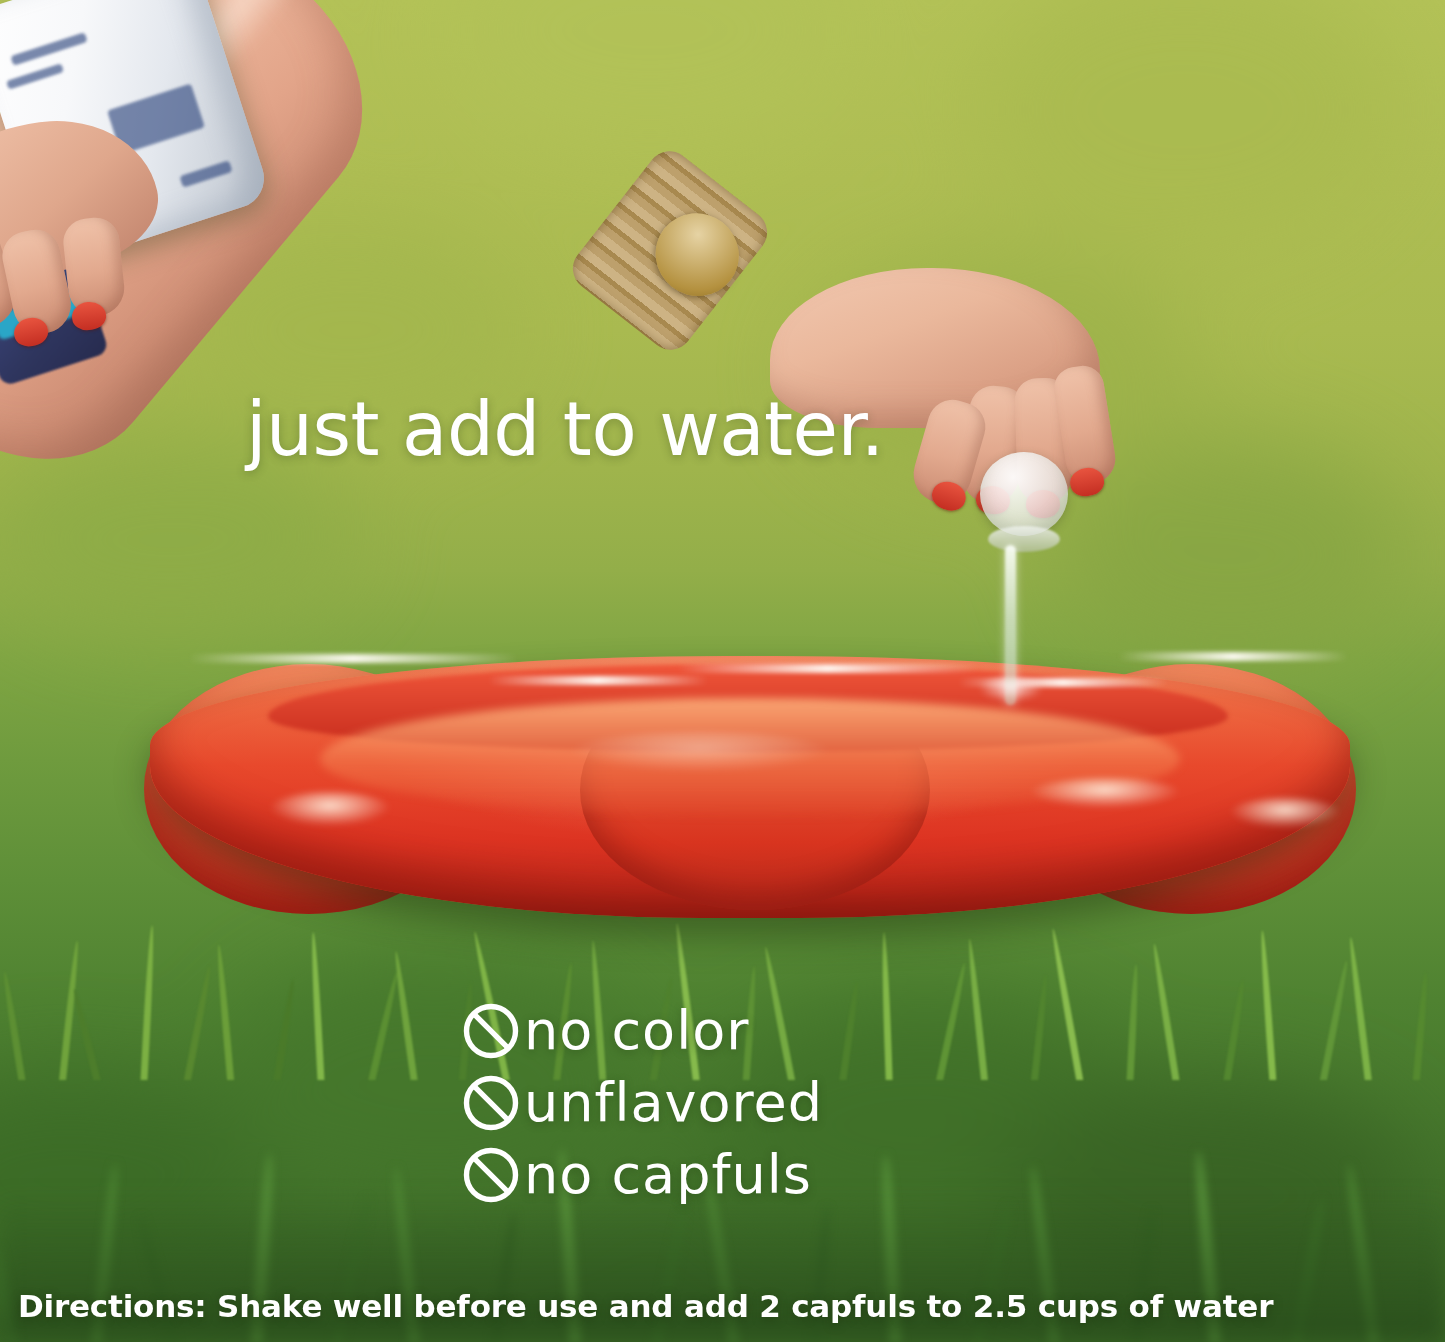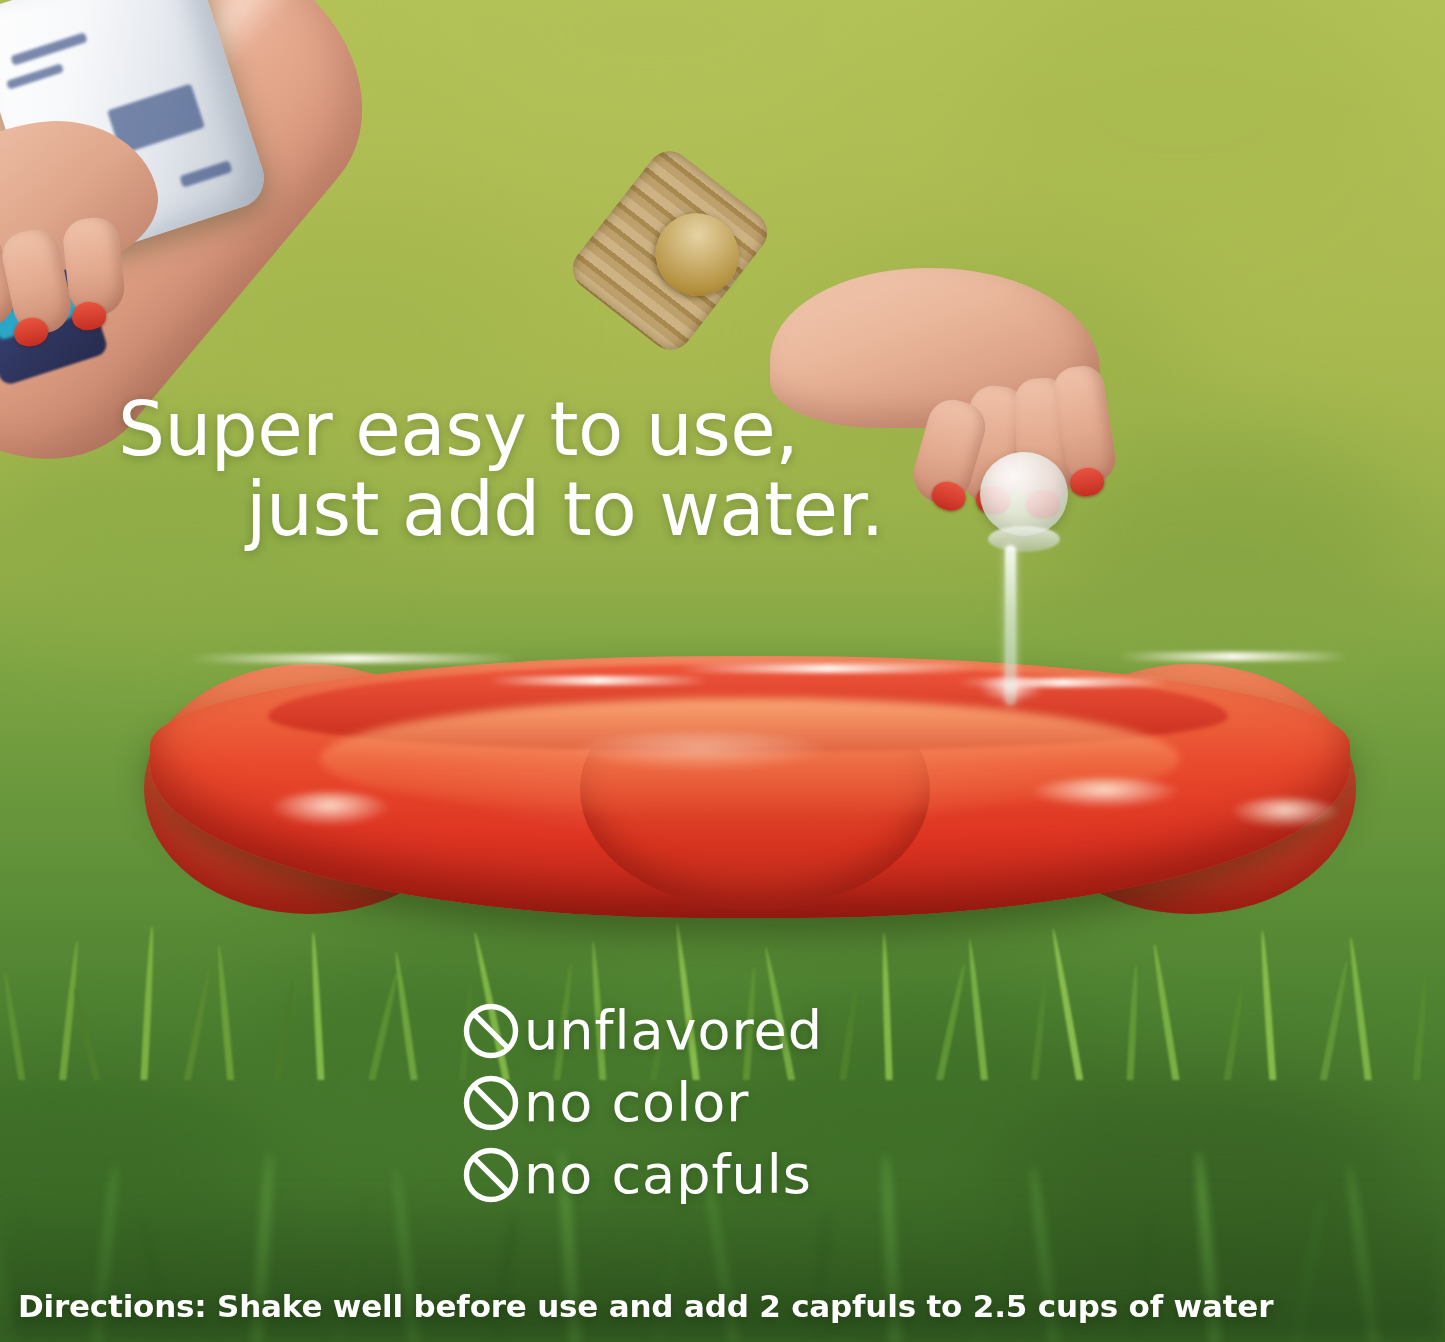--- a/index.html
+++ b/index.html
@@ -414,53 +414,52 @@
       <div class="finger" style="left:10px;  top:96px;  width:62px; height:110px; transform:rotate(-18deg);"></div>
       <div class="finger" style="left:72px;  top:108px; width:58px; height:104px; transform:rotate(-12deg);"></div>
       <div class="finger" style="left:130px; top:96px;  width:56px; height:98px;  transform:rotate(-6deg);"></div>
 
       <div class="nail" style="left:78px;  top:196px; transform:rotate(-12deg);"></div>
       <div class="nail" style="left:136px; top:180px; transform:rotate(-6deg);"></div>
     </div>
   </div>
 
   <div class="headline">
-    <span class="l1">Super easy to use,</span>
     <span class="l2">just add to water.</span>
   </div>
 
   <div class="bullets">
+
+    <div class="bullet">
+      <span class="no-icon">
+        <svg viewBox="0 0 58 58" aria-hidden="true">
+          <circle cx="29" cy="29" r="24.5" fill="none" stroke="#ffffff" stroke-width="5.4"></circle>
+          <line x1="11.8" y1="11.8" x2="46.2" y2="46.2" stroke="#ffffff" stroke-width="5.4" stroke-linecap="butt"></line>
+        </svg>
+      </span>
+      <span class="bullet-label">no color</span>
+    </div>
 
     <div class="bullet">
       <span class="no-icon">
         <svg viewBox="0 0 58 58" aria-hidden="true">
           <circle cx="29" cy="29" r="24.5" fill="none" stroke="#ffffff" stroke-width="5.4"></circle>
           <line x1="11.8" y1="11.8" x2="46.2" y2="46.2" stroke="#ffffff" stroke-width="5.4" stroke-linecap="butt"></line>
         </svg>
       </span>
       <span class="bullet-label">unflavored</span>
     </div>
 
     <div class="bullet">
       <span class="no-icon">
         <svg viewBox="0 0 58 58" aria-hidden="true">
           <circle cx="29" cy="29" r="24.5" fill="none" stroke="#ffffff" stroke-width="5.4"></circle>
           <line x1="11.8" y1="11.8" x2="46.2" y2="46.2" stroke="#ffffff" stroke-width="5.4" stroke-linecap="butt"></line>
         </svg>
       </span>
-      <span class="bullet-label">no color</span>
-    </div>
-
-    <div class="bullet">
-      <span class="no-icon">
-        <svg viewBox="0 0 58 58" aria-hidden="true">
-          <circle cx="29" cy="29" r="24.5" fill="none" stroke="#ffffff" stroke-width="5.4"></circle>
-          <line x1="11.8" y1="11.8" x2="46.2" y2="46.2" stroke="#ffffff" stroke-width="5.4" stroke-linecap="butt"></line>
-        </svg>
-      </span>
       <span class="bullet-label">no capfuls</span>
     </div>
 
   </div>
 
   <div class="directions">Directions: Shake well before use and add 2 capfuls to 2.5 cups of water</div>
 
 </div>
 
 </body></html>

